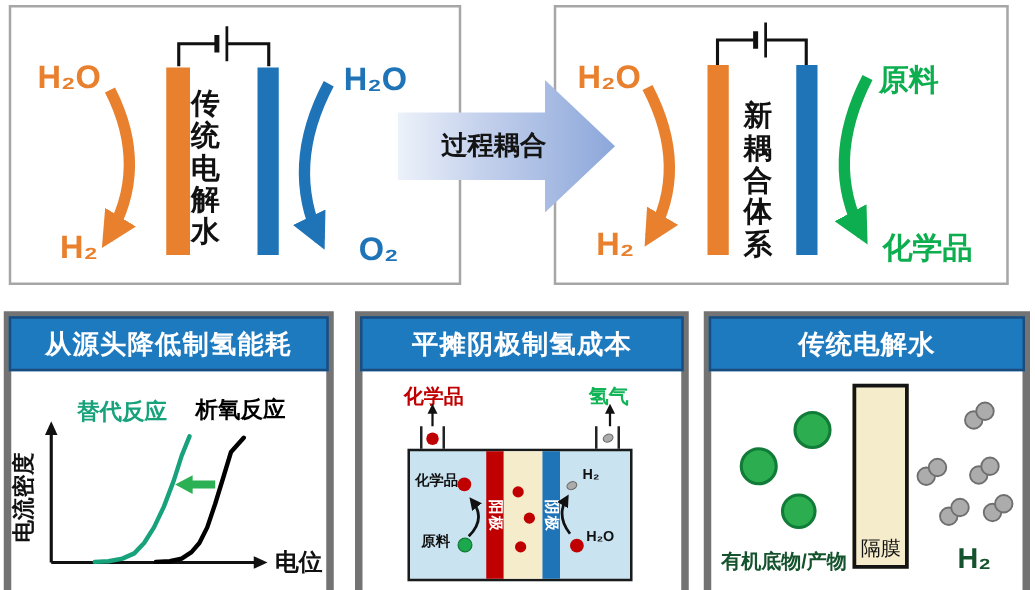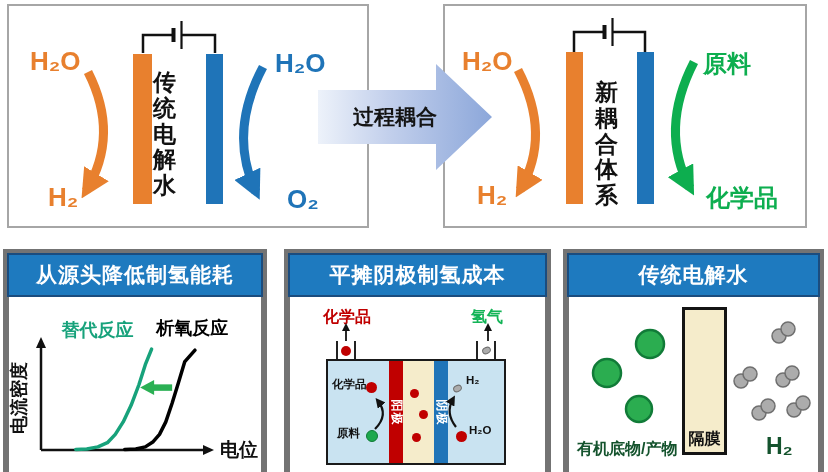--- a/index.html
+++ b/index.html
@@ -46,21 +46,21 @@
   .rot-label span{transform:rotate(90deg);white-space:nowrap;color:#fff;font-size:12px;font-weight:bold;letter-spacing:1px;}
   .dot{position:absolute;border-radius:50%;}
   .dot-red{background:var(--red);}
   .dot-green{background:#1CA84D;border:1px solid #0E7A35;box-sizing:border-box;}
   .dot-gray{background:#ACACAC;border:1px solid #6F6F6F;box-sizing:border-box;}
   .cell-text{position:absolute;font-size:11.5px;font-weight:bold;color:#111;white-space:nowrap;}
 
   
   #membrane{position:absolute;left:113px;top:8px;width:45px;height:148px;background:var(--beige);
     border:3px solid #141414;box-sizing:border-box;}
-  #membrane-label{position:absolute;left:0;right:0;bottom:2px;text-align:center;font-size:16px;font-weight:bold;color:#111;}
+  #membrane-label{position:absolute;left:0;right:0;bottom:2px;text-align:center;font-size:16px;font-weight:normal;color:#111;}
   .bottom-label{position:absolute;font-size:16px;font-weight:bold;color:#14532d;white-space:nowrap;}
   #safety-h2{font-size:23px;}
 
   svg{display:block;}
 </style>
 </head>
 <body>
 
 <div id="stage">
 

